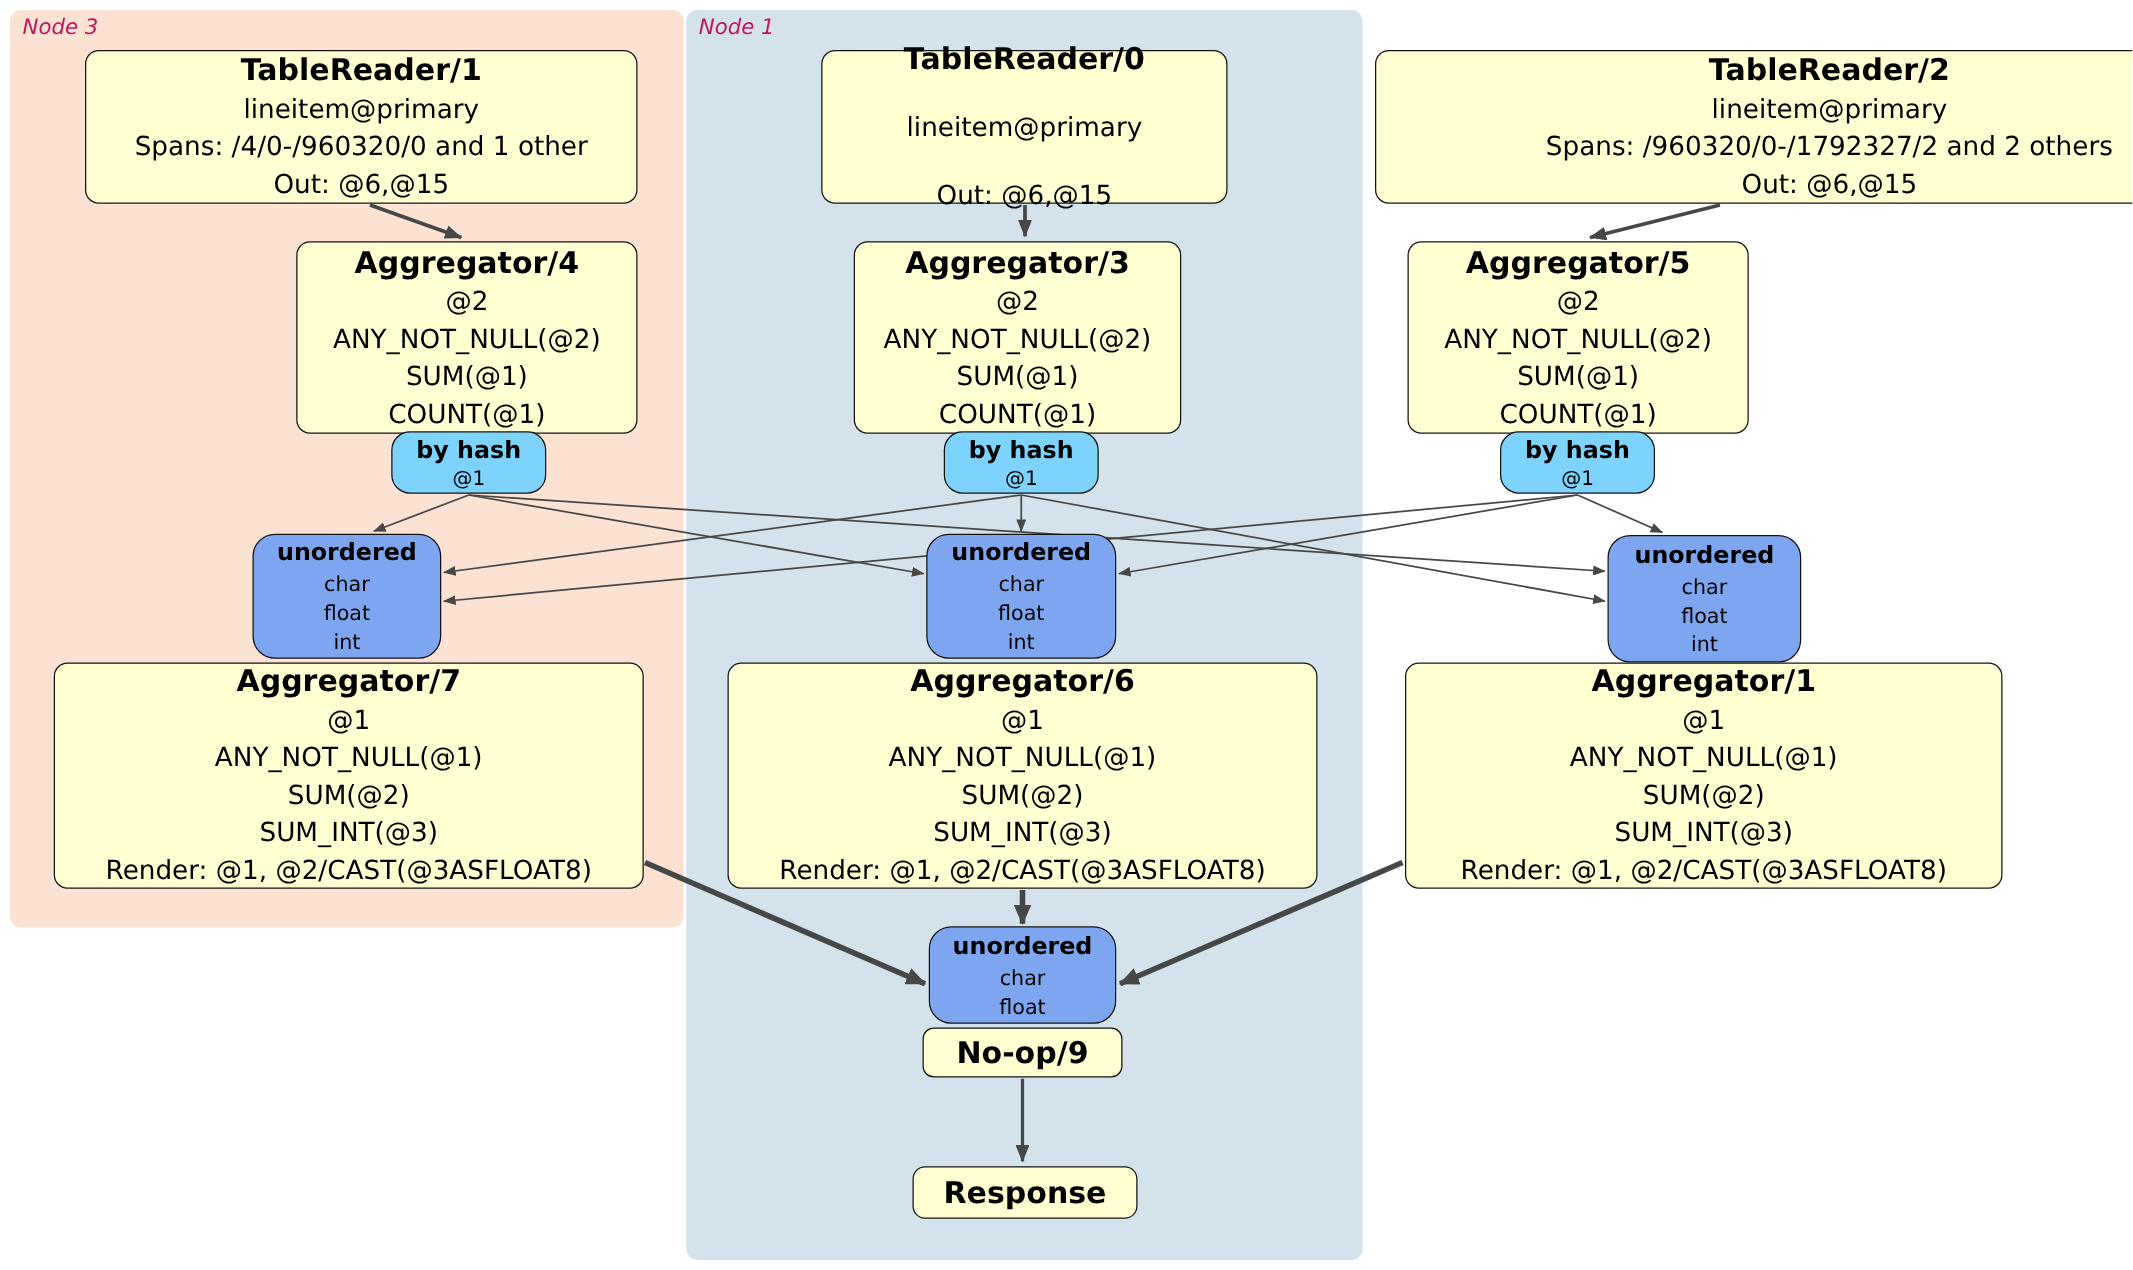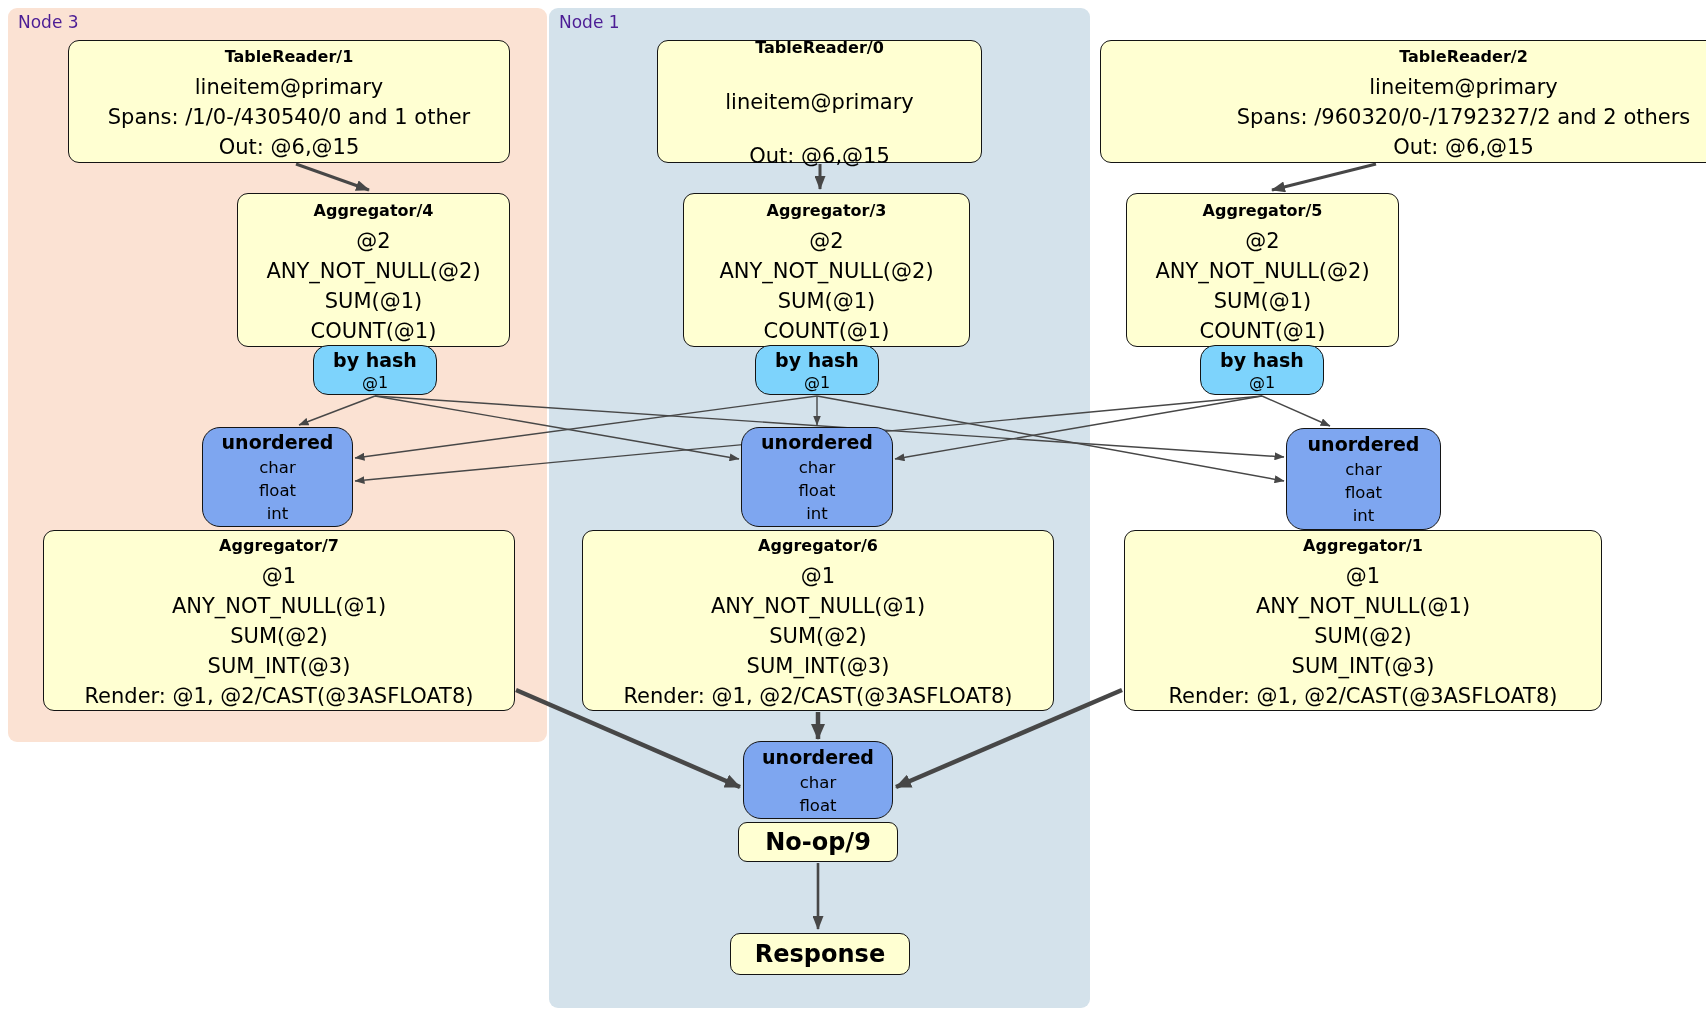--- a/index.html
+++ b/index.html
@@ -1,24 +1,24 @@
 <!DOCTYPE html>
 <html><head>
 <meta charset="utf-8">
 <style>
   html,body{margin:0;padding:0;background:#ffffff;}
   .stage{position:relative;width:1706px;height:1016px;background:#ffffff;overflow:hidden;
          font-family:"DejaVu Sans","Liberation Sans",sans-serif;color:#000;}
   .panel{position:absolute;border-radius:9px;}
-  .panel-label{position:absolute;left:10px;top:4px;font-size:17px;color:#4c1d95;}
+  .panel-label{position:absolute;left:10px;top:4px;font-size:17px;color:#be185d;font-style:italic;}
   .edges{position:absolute;left:0;top:0;}
   .box{position:absolute;box-sizing:border-box;border:1.6px solid #141414;background:#FFFFD2;
        border-radius:11px;display:flex;flex-direction:column;align-items:center;
        justify-content:center;text-align:center;}
-  .btitle{font-weight:bold;font-size:16px;line-height:31px;white-space:nowrap;}
+  .btitle{font-weight:bold;font-size:24px;line-height:31px;white-space:nowrap;}
   .bline{font-size:21px;line-height:30px;white-space:nowrap;}
   .router{background:#7dd3fc;border-radius:15px;}
   .router .btitle{font-size:19px;line-height:25px;}
   .router .bline{font-size:16px;line-height:19px;}
   .sync{background:#7EA6F0;border-radius:18px;}
   .sync .btitle{font-size:19px;line-height:27px;}
   .sync .bline{font-size:16.5px;line-height:23px;}
   .small-title .btitle{font-size:24px;line-height:28px;}
   path.edge{fill:none;stroke:#474747;}
   path.e-thin{stroke-width:1.4px;}
@@ -68,21 +68,21 @@
     <path class="edge e-thick" d="M 516 690 L 740 787" marker-end="url(#ah-l)"></path>
     <path class="edge e-thick" d="M 818 712 L 818 739" marker-end="url(#ah-l)"></path>
     <path class="edge e-thick" d="M 1122 690 L 896 787" marker-end="url(#ah-l)"></path>
 
     <path class="edge e-mid" d="M 818 863 L 818 929" marker-end="url(#ah-m)"></path>
   </svg>
 
   <div class="box" style="left:68px;top:40px;width:442px;height:123px;">
     <div class="btitle">TableReader/1</div>
     <div class="bline">lineitem@primary</div>
-    <div class="bline">Spans: /1/0-/430540/0 and 1 other</div>
+    <div class="bline">Spans: /4/0-/960320/0 and 1 other</div>
     <div class="bline">Out: @6,@15</div>
   </div>
   <div class="box" style="left:237px;top:193px;width:273px;height:154px;">
     <div class="btitle">Aggregator/4</div>
     <div class="bline">@2</div>
     <div class="bline">ANY_NOT_NULL(@2)</div>
     <div class="bline">SUM(@1)</div>
     <div class="bline">COUNT(@1)</div>
   </div>
   <div class="box" style="left:43px;top:530px;width:472px;height:181px;">
@@ -92,21 +92,21 @@
     <div class="bline">SUM(@2)</div>
     <div class="bline">SUM_INT(@3)</div>
     <div class="bline">Render: @1, @2/CAST(@3ASFLOAT8)</div>
   </div>
 
   <div class="box" style="left:657px;top:40px;width:325px;height:123px;gap:24px;">
     <div class="btitle">TableReader/0</div>
     <div class="bline">lineitem@primary</div>
     <div class="bline">Out: @6,@15</div>
   </div>
-  <div class="box" style="left:683px;top:193px;width:287px;height:154px;">
+  <div class="box" style="left:683px;top:193px;width:262px;height:154px;">
     <div class="btitle">Aggregator/3</div>
     <div class="bline">@2</div>
     <div class="bline">ANY_NOT_NULL(@2)</div>
     <div class="bline">SUM(@1)</div>
     <div class="bline">COUNT(@1)</div>
   </div>
   <div class="box" style="left:582px;top:530px;width:472px;height:181px;">
     <div class="btitle">Aggregator/6</div>
     <div class="bline">@1</div>
     <div class="bline">ANY_NOT_NULL(@1)</div>

